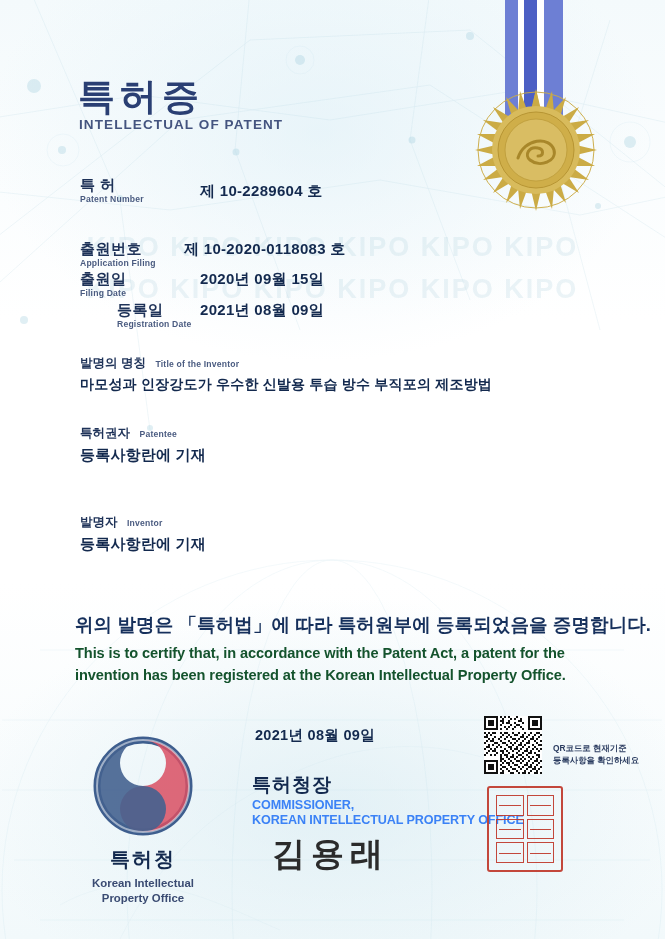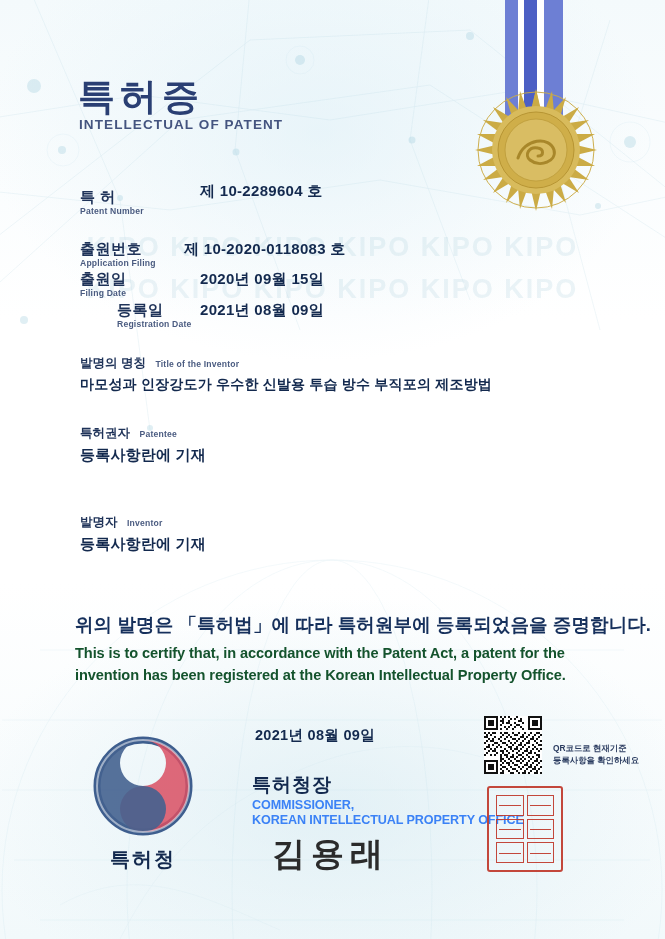--- a/index.html
+++ b/index.html
@@ -283,21 +283,21 @@
       <circle cx="62" cy="62" r="44" fill="#d8bb5c"></circle>
       <circle cx="62" cy="62" r="38" fill="#cfae49" stroke="#b79533" stroke-width="1"></circle>
       <circle cx="62" cy="62" r="31" fill="#d9bd63" stroke="#bb9a38" stroke-width="0.8"></circle>
       <path d="M44 70 C50 50, 76 48, 80 62 C83 73, 66 80, 56 72 C50 67, 55 58, 64 60 C70 61, 70 68, 64 68" fill="none" stroke="#a8872a" stroke-width="3" stroke-linecap="round"></path>
     </g>
   </svg>
 
   <div class="title-ko">특허증</div>
   <div class="title-en">INTELLECTUAL OF PATENT</div>
 
-  <div class="field" style="left:80px; top:188px;">
+  <div class="field" style="left:80px; top:176px;">
     <div class="f-ko">특 허</div>
     <div class="f-en">Patent Number</div>
   </div>
   <div class="f-val" style="left:200px; top:182px;">제 10-2289604 호</div>
 
   <div class="field" style="left:80px; top:240px;">
     <div class="f-ko">출원번호</div>
     <div class="f-en">Application Filing</div>
   </div>
   <div class="f-val" style="left:184px; top:240px;">제 10-2020-0118083 호</div>
@@ -345,20 +345,24 @@
   <div class="signature">김용래</div>
 
   <div class="emblem-wrap">
     <svg width="100" height="100" viewBox="0 0 100 100">
       <circle cx="50" cy="50" r="46" fill="none" stroke="#3e5e8e" stroke-width="7"></circle>
       <path d="M50 4 A46 46 0 0 1 50 96 A23 23 0 0 1 50 50 A23 23 0 0 0 50 4 Z" fill="#d94f63" opacity="0.85"></path>
       <path d="M50 96 A46 46 0 0 1 50 4 A23 23 0 0 0 50 50 A23 23 0 0 1 50 96 Z" fill="#44628f" opacity="0.9"></path>
       <circle cx="50" cy="50" r="46" fill="none" stroke="#ffffff" stroke-width="2" opacity="0.5"></circle>
     </svg>
     <div class="emblem-ko">특허청</div>
+    <div class="emblem-en">
+      <div>Korean Intellectual</div>
+      <div>Property Office</div>
+    </div>
   </div>
 
   <div class="qr-box">
     <svg width="58" height="58" viewBox="0 0 29 29" shape-rendering="crispEdges">
       <rect width="29" height="29" fill="#ffffff"></rect>
       <g fill="#111111">
         <rect x="0" y="0" width="7" height="1"></rect>
           <rect x="0" y="6" width="7" height="1"></rect>
         <rect x="0" y="0" width="1" height="7"></rect>
           <rect x="6" y="0" width="1" height="7"></rect>

